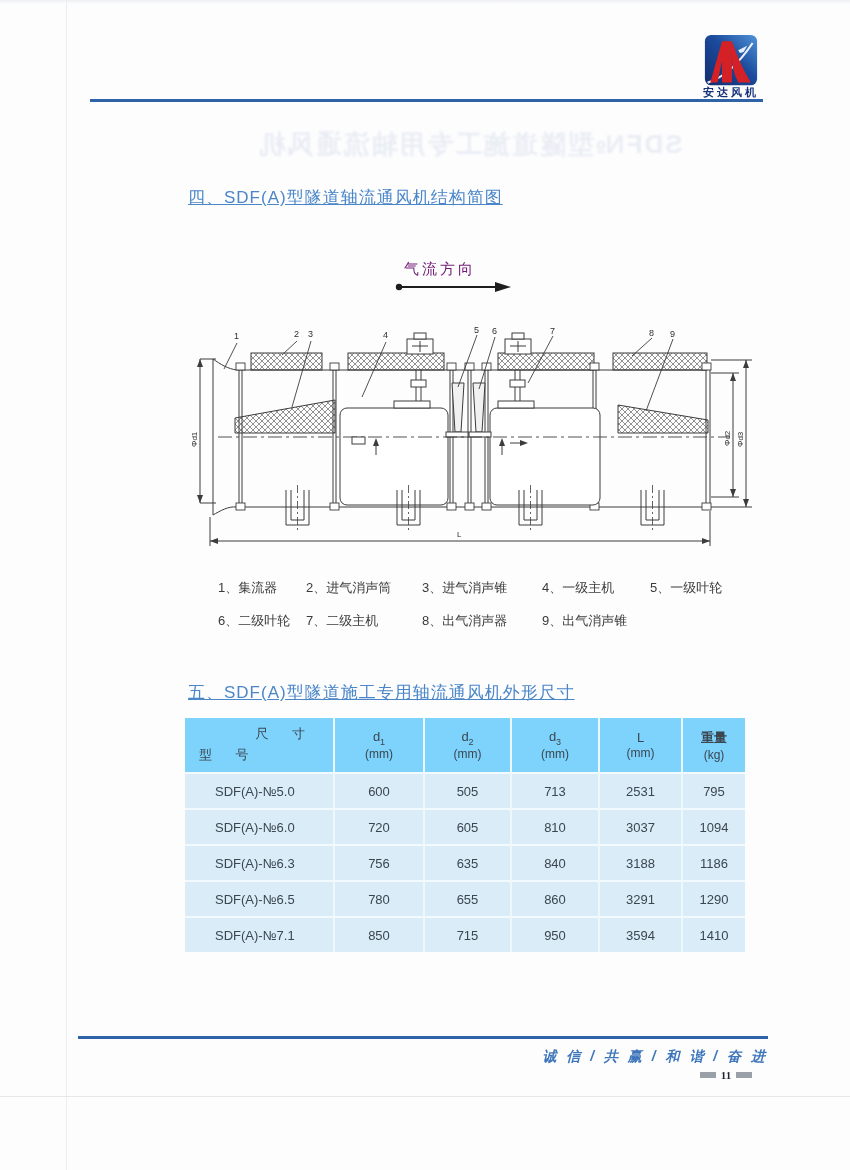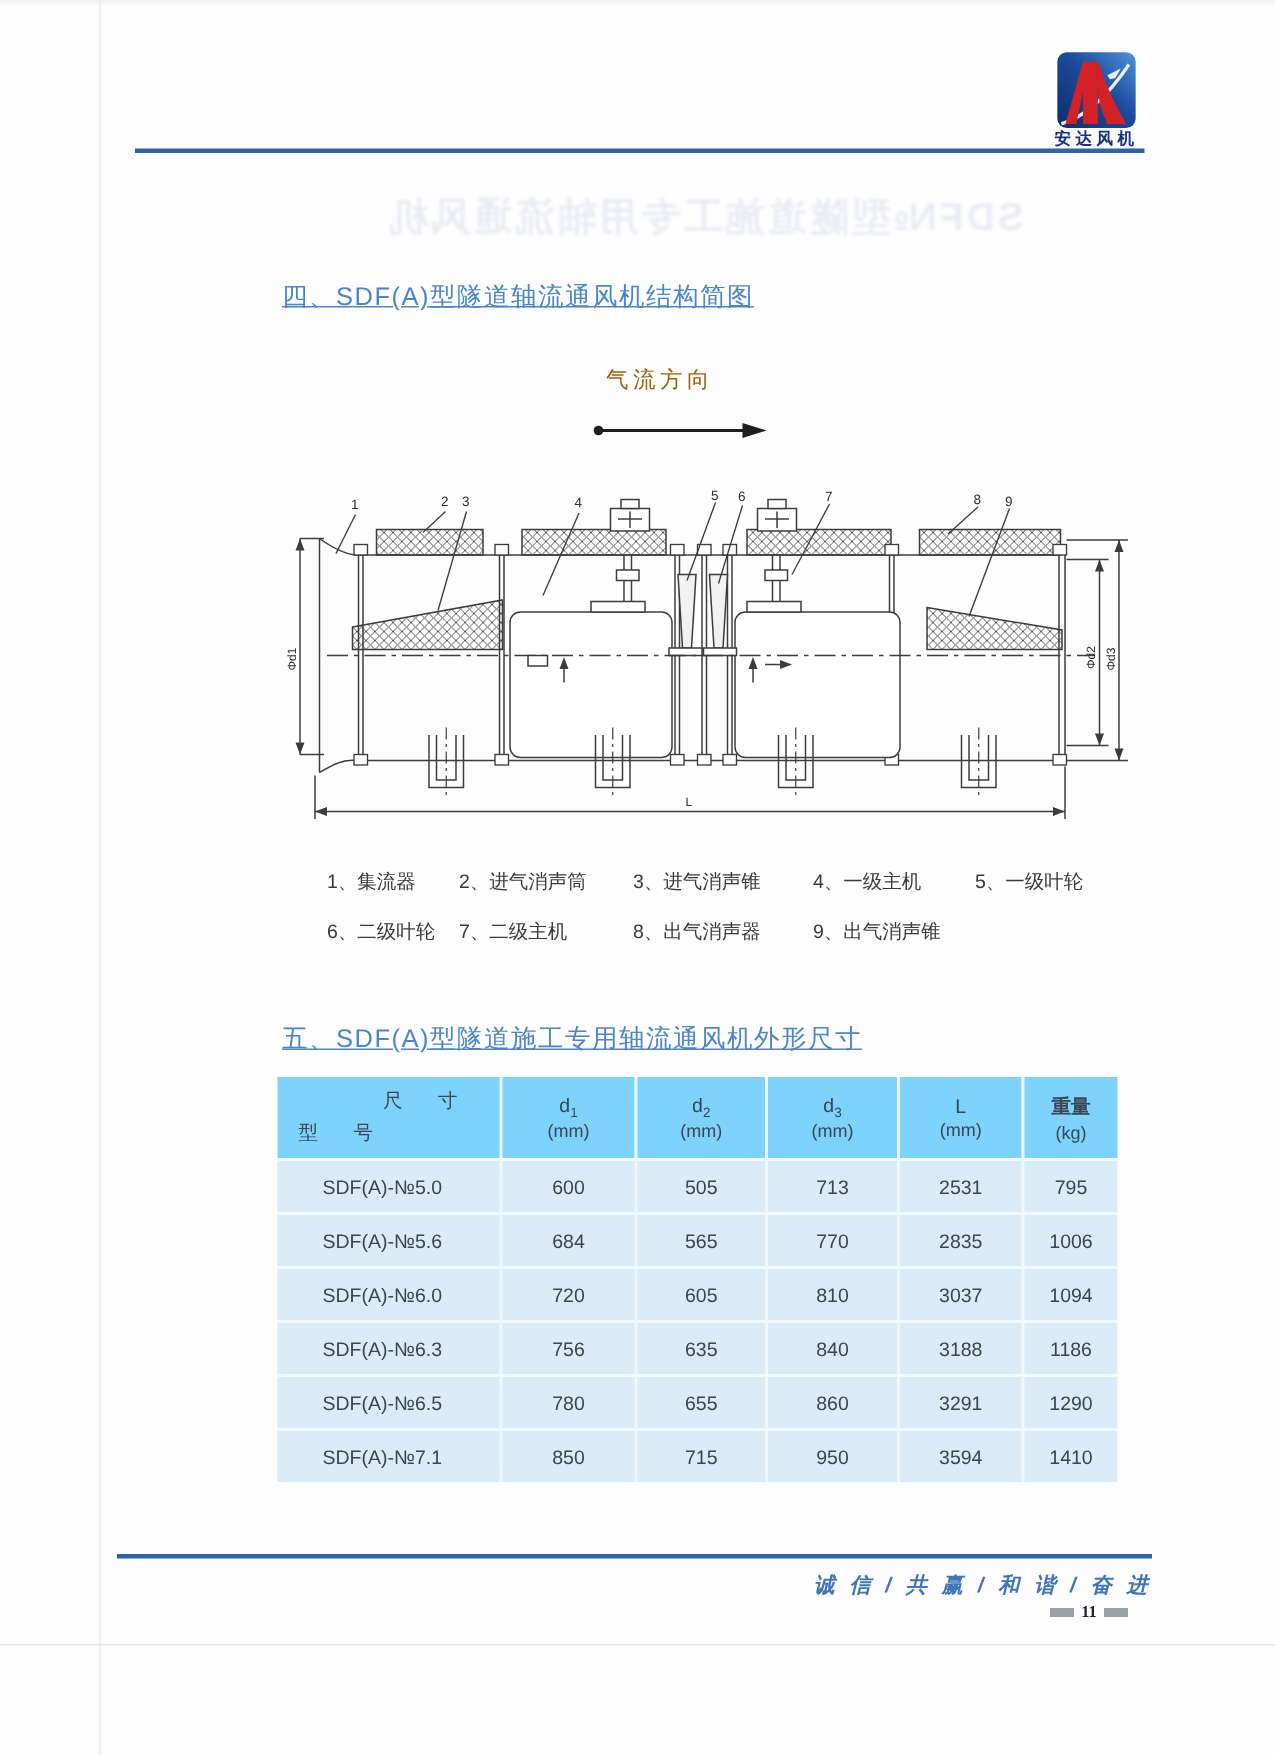--- a/index.html
+++ b/index.html
@@ -21,21 +21,21 @@
          color:#17337c;letter-spacing:3px;}
   .header-rule{left:90px;top:99px;width:673px;height:3px;background:#2e63a8;}
   
   .ghost{left:255px;top:127px;width:430px;text-align:center;font-size:26px;font-weight:bold;
          letter-spacing:2px;color:#8fa3c4;opacity:.18;filter:blur(1px);transform:scaleX(-1);}
   
   .sec-head{font-size:17px;font-weight:500;color:#4a86c8;letter-spacing:1px;white-space:nowrap;text-decoration:underline;}
   .sec4{left:188px;top:186px;}
   .sec5{left:188px;top:681px;}
   
-  .airflow-label{left:404px;top:244px;font-size:15px;color:#a16207;letter-spacing:3px;}
+  .airflow-label{left:404px;top:260px;font-size:15px;color:#701a75;letter-spacing:3px;}
   .airflow-arrow{left:393px;top:279px;}
   
   .diagram{left:190px;top:325px;}
   
   .legend-row{left:190px;width:560px;height:20px;}
   .legend-row-1{top:579px;}
   .legend-row-2{top:612px;}
   .legend-item{position:absolute;top:0;font-size:13px;color:#3a3a3a;white-space:nowrap;}
   
   .spec-table{left:185px;top:718px;width:560px;border-collapse:separate;border-spacing:0;
@@ -346,28 +346,20 @@
   <tbody>
       <tr>
         <td>SDF(A)-№5.0</td>
         <td>600</td>
         <td>505</td>
         <td>713</td>
         <td>2531</td>
         <td>795</td>
       </tr>
       <tr>
-        <td>SDF(A)-№5.6</td>
-        <td>684</td>
-        <td>565</td>
-        <td>770</td>
-        <td>2835</td>
-        <td>1006</td>
-      </tr>
-      <tr>
         <td>SDF(A)-№6.0</td>
         <td>720</td>
         <td>605</td>
         <td>810</td>
         <td>3037</td>
         <td>1094</td>
       </tr>
       <tr>
         <td>SDF(A)-№6.3</td>
         <td>756</td>

